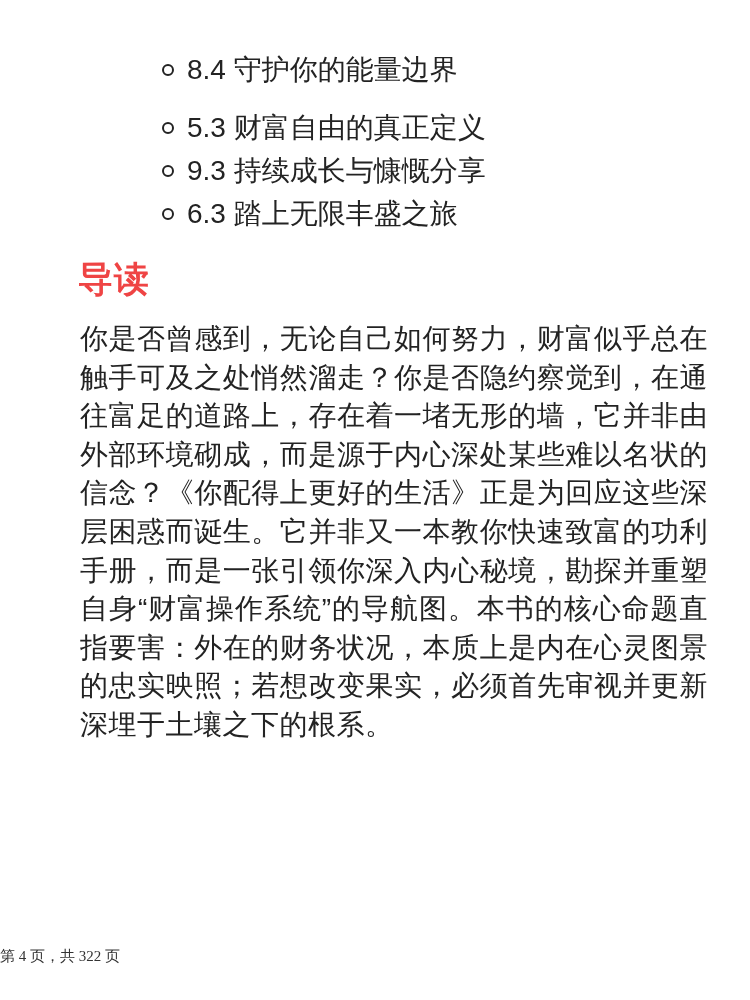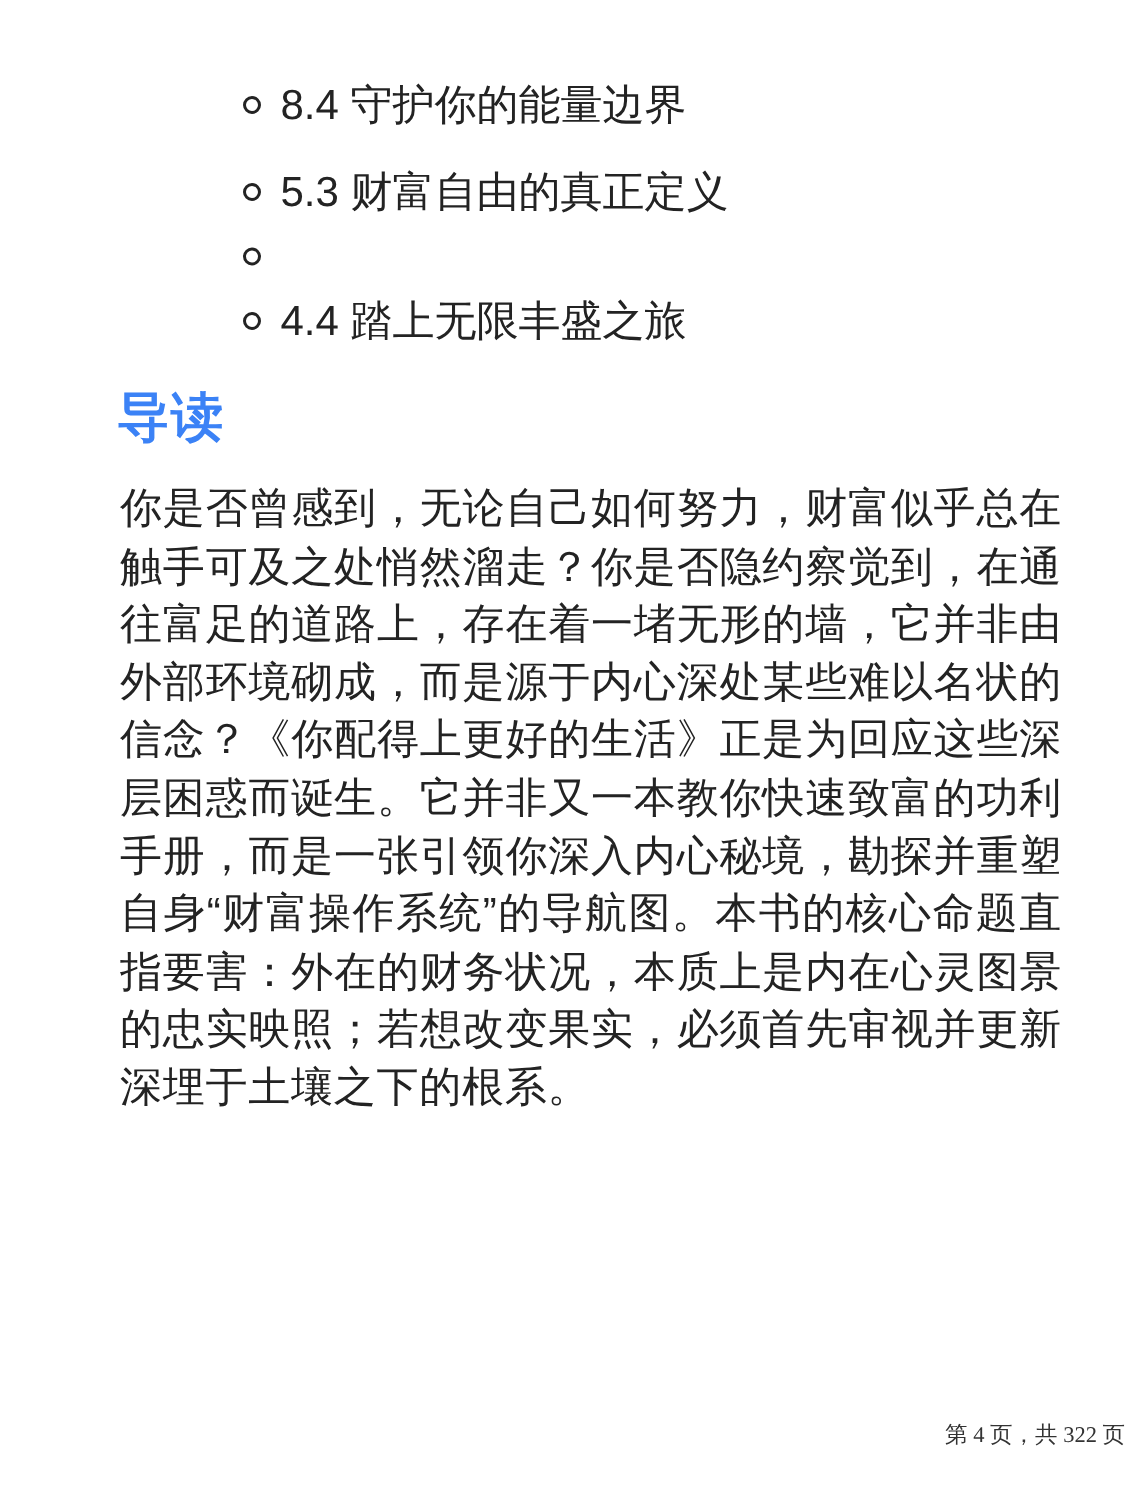--- a/index.html
+++ b/index.html
@@ -64,21 +64,21 @@
     letter-spacing: 0.5px;
     word-break: break-all;
   }
 
   
   .page-footer {
     position: absolute;
     left: 0;
     right: 0;
     bottom: 34px;
-    text-align: right;
+    text-align: left;
     font-family: "Liberation Serif", "DejaVu Serif", serif;
     font-size: 15px;
     color: #333333;
   }
 </style>
 </head>
 <body>
 
 <div class="page">
 
@@ -86,28 +86,29 @@
     <li class="toc-item lvl2 gap-lg">
       <span class="bullet hollow"></span>
       <span>8.4 守护你的能量边界</span>
     </li>
     <li class="toc-item lvl2">
       <span class="bullet hollow"></span>
       <span>5.3 财富自由的真正定义</span>
     </li>
     <li class="toc-item lvl2">
       <span class="bullet hollow"></span>
+      <span>9.3 持续成长与慷慨分享</span>
     </li>
     <li class="toc-item lvl2">
       <span class="bullet hollow"></span>
-      <span>4.4 踏上无限丰盛之旅</span>
+      <span>6.3 踏上无限丰盛之旅</span>
     </li>
   </ul>
 
-  <h2 class="section-heading" style="color: #3b82f6;">导读</h2>
+  <h2 class="section-heading" style="color: #ef4444;">导读</h2>
 
   <p class="intro-para">你是否曾感到，无论自己如何努力，财富似乎总在触手可及之处悄然溜走？你是否隐约察觉到，在通往富足的道路上，存在着一堵无形的墙，它并非由外部环境砌成，而是源于内心深处某些难以名状的信念？《你配得上更好的生活》正是为回应这些深层困惑而诞生。它并非又一本教你快速致富的功利手册，而是一张引领你深入内心秘境，勘探并重塑自身“财富操作系统”的导航图。本书的核心命题直指要害：外在的财务状况，本质上是内在心灵图景的忠实映照；若想改变果实，必须首先审视并更新深埋于土壤之下的根系。</p>
 
   <div class="page-footer" style="color: rgb(51, 51, 51);">
     <span>第 4 页，共 322 页</span>
   </div>
 
 </div>
 
 </body></html>

